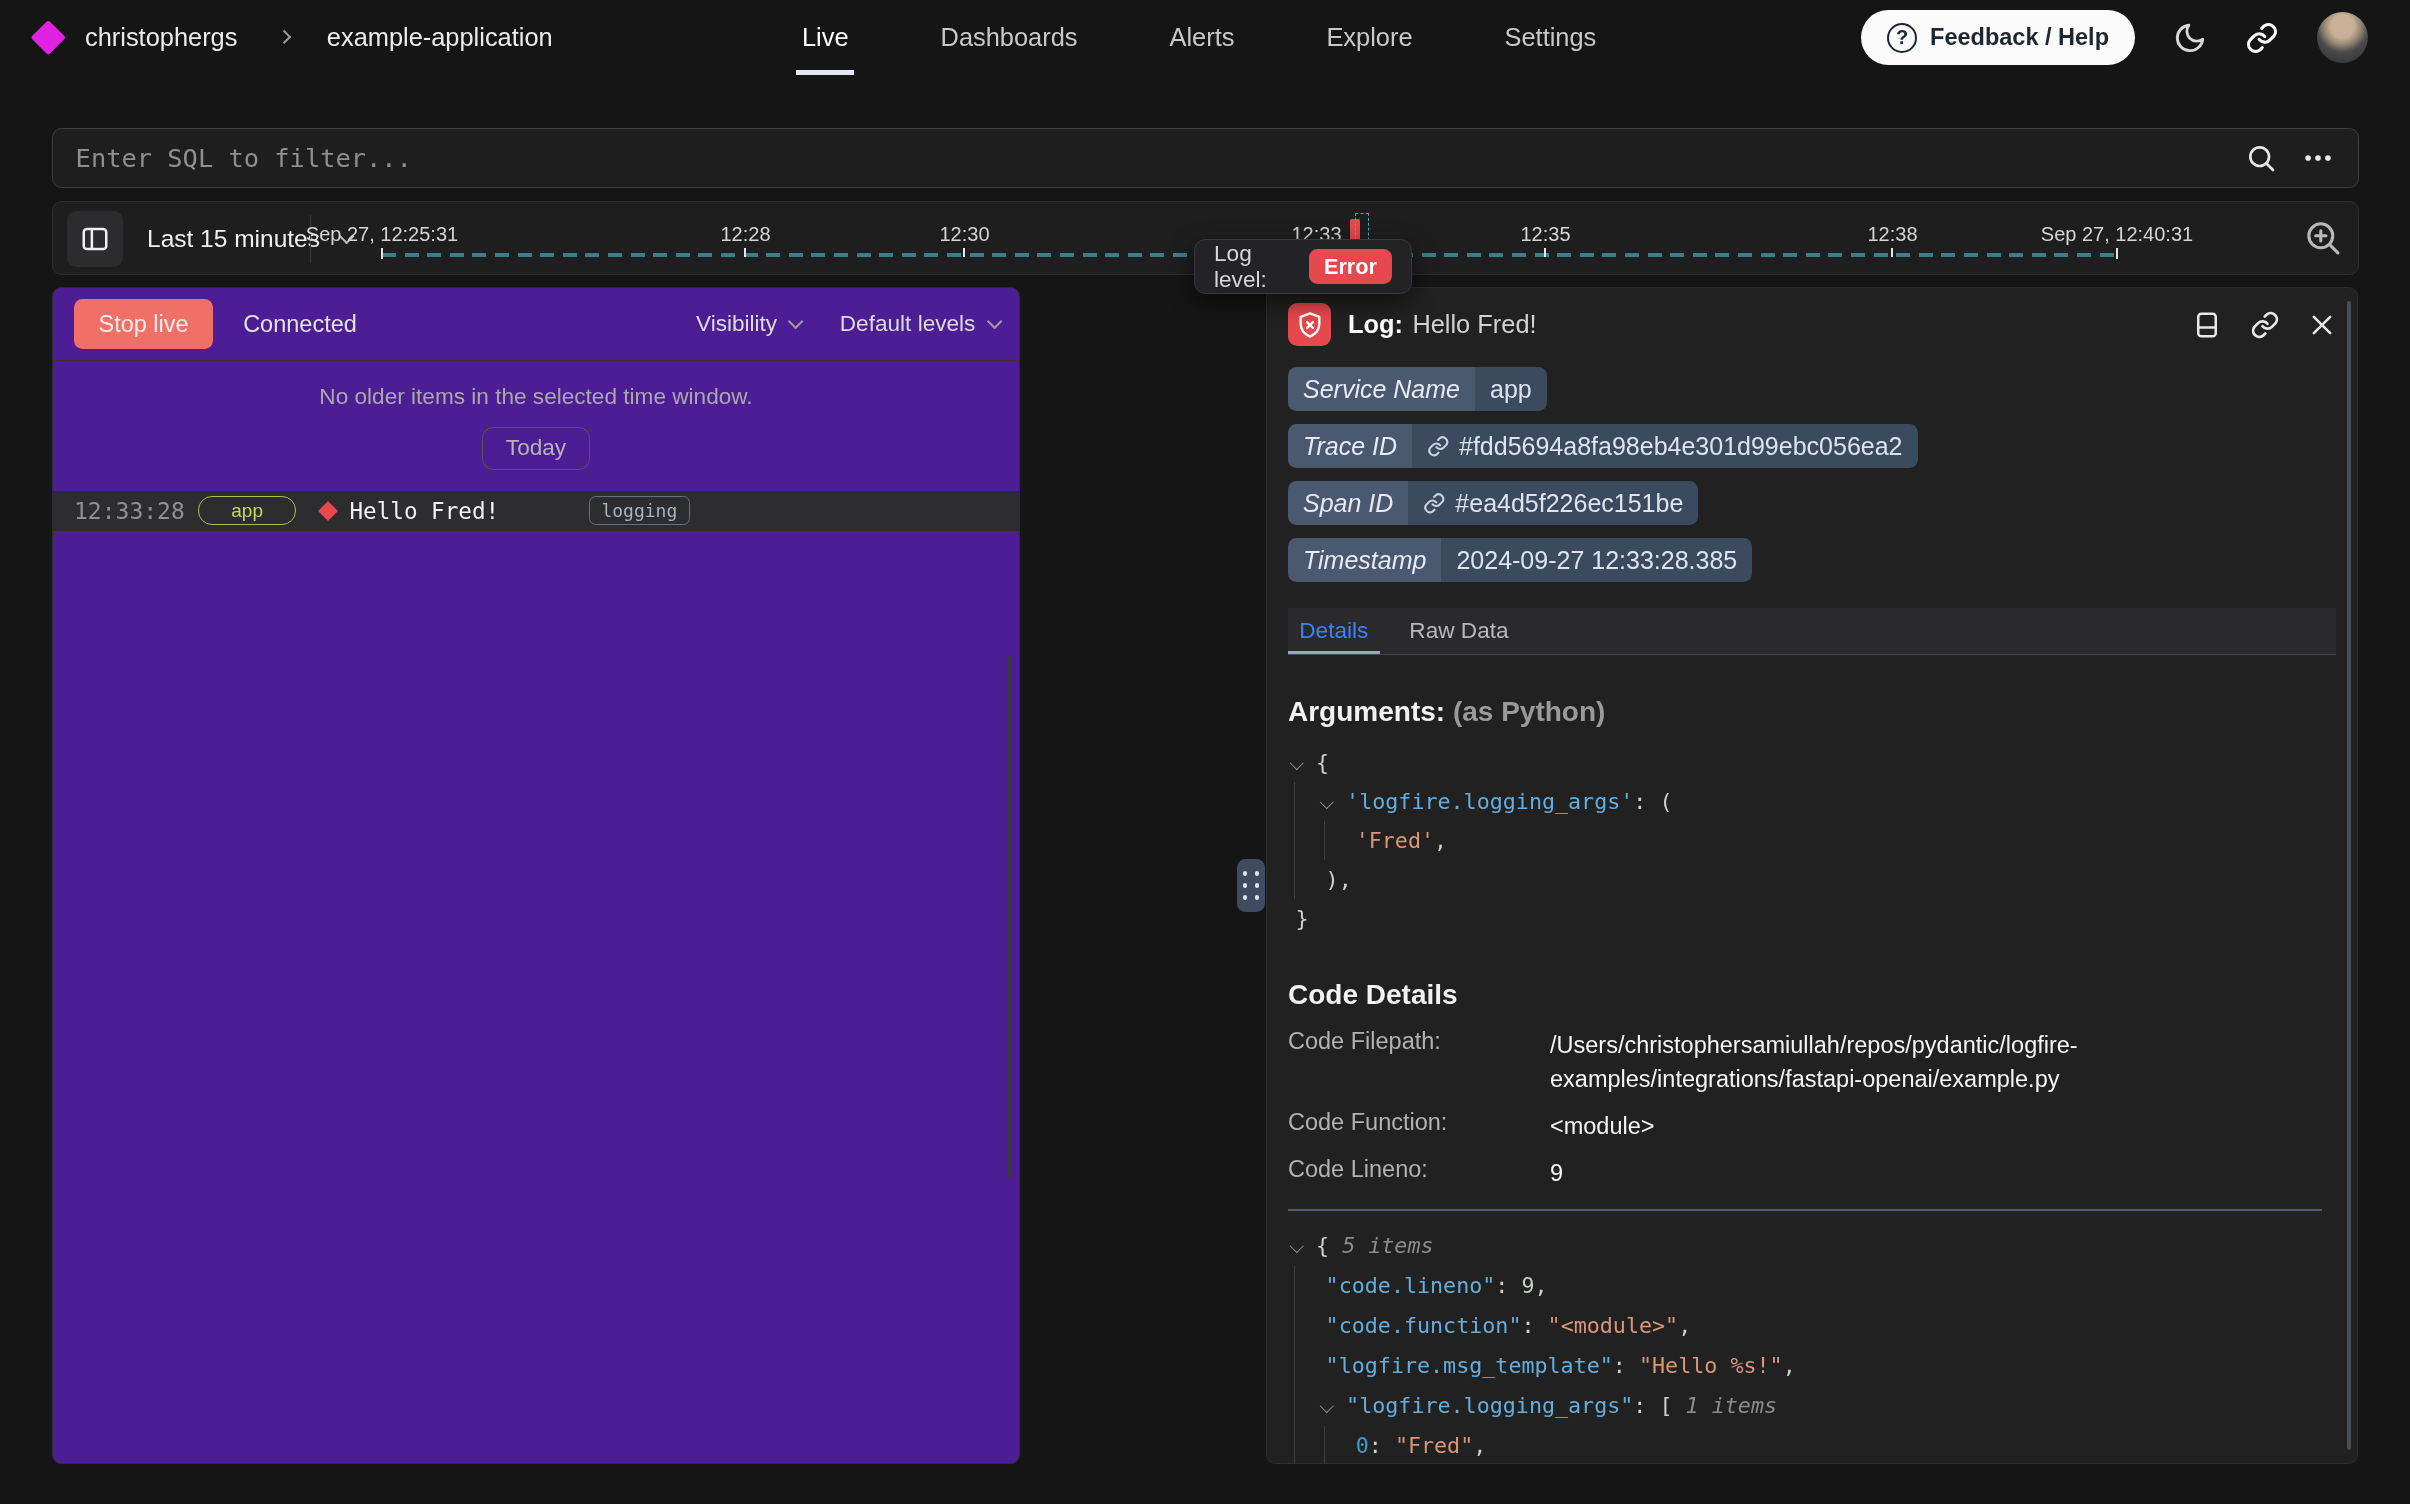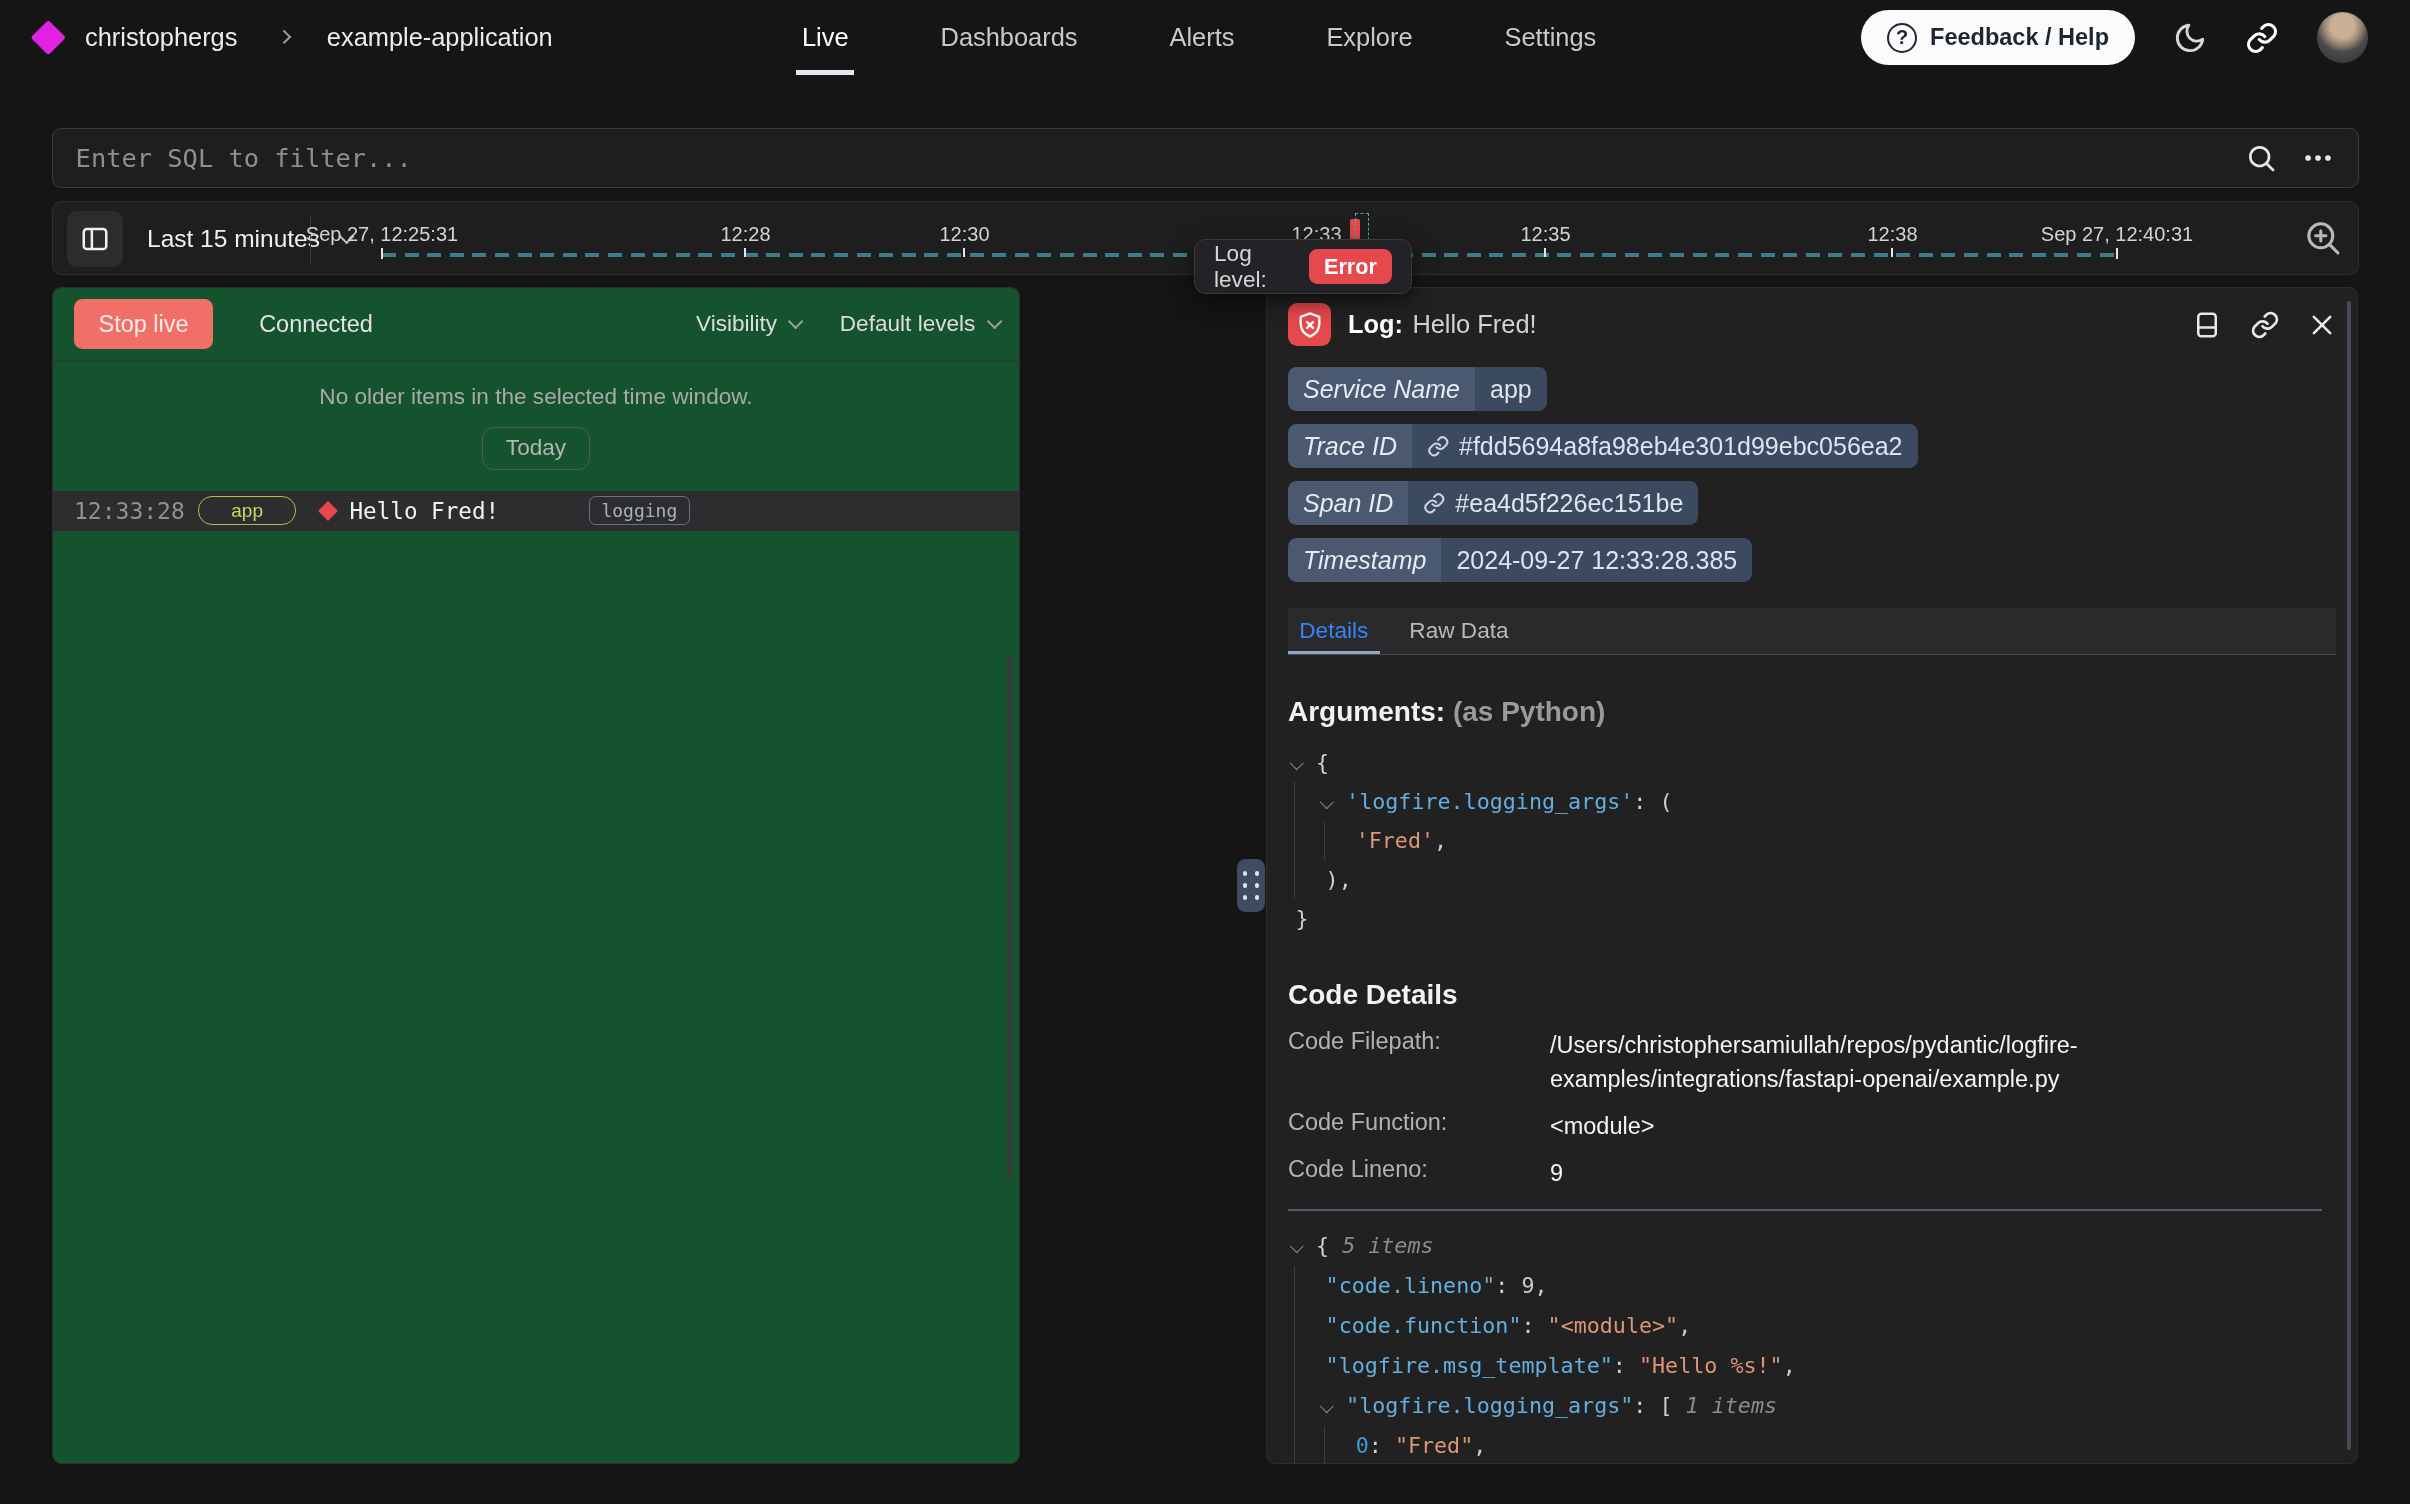--- a/index.html
+++ b/index.html
@@ -59,34 +59,34 @@
   .zoom-btn { position:absolute; right:15px; top:15px; cursor:pointer; }
 
   
   .loglevel-tooltip { position:absolute; left:1194px; top:239px; width:218px; height:55px; background:#232327;
                       border:0.9px solid #39393d; border-radius:11.3px; box-shadow:0 7.5px 22.6px rgba(0,0,0,.55);
                       display:flex; align-items:center; gap:13px; padding:0 19px; z-index:60; }
   .loglevel-tooltip .lbl { color:#d6d6d6; font-size:22.6px; }
   .err-pill { background:#e5484d; color:#ffffff; font-size:21.7px; font-weight:bold; border-radius:8.5px; padding:4.7px 15px;text-align:right; }
 
   
-  .live-panel { position:absolute; left:52px; top:287px; width:968px; height:1177px; background:#14532d;
+  .live-panel { position:absolute; left:52px; top:287px; width:968px; height:1177px; background:#4c1d95;
                 border:0.9px solid #2e2e2e; border-radius:9.4px; overflow:hidden; }
   .detail-panel { position:absolute; left:1266px; top:287px; width:1092px; height:1177px; background:#212121;
                   border:0.9px solid #2e2e2e; border-radius:9.4px; overflow:hidden; }
   .drag-handle { position:absolute; left:1237px; top:859px; width:28px; height:53px; background:#3e4b61;
                  border-radius:8.5px; display:grid; grid-template-columns:repeat(2,7.5px); grid-auto-rows:7.5px;
                  gap:4.7px; align-content:center; justify-content:center; cursor:col-resize; z-index:5; }
   .drag-handle i { width:4.7px; height:4.7px; border-radius:50%; background:#dfe5ee; justify-self:center; align-self:center; }
 
   
   .lp-header { height:73px; display:flex; align-items:center; padding:0 21px; border-bottom:0.9px solid #353535; }
   .stop-live { background:#f07067; color:#ffeceb; border:none; border-radius:8.5px; padding:11.3px 24.5px;
                font-size:23.5px; cursor:pointer; }
-  .connected { color:#e3e3e3; font-size:23.5px; margin-left:46px; }
+  .connected { color:#e3e3e3; font-size:23.5px; margin-left:30px; }
   .lp-spacer { flex:1; }
   .dropdown { display:flex; align-items:center; gap:11.3px; color:#dcdcdc; font-size:22.6px; cursor:pointer; margin-left:40px; }
   .dropdown .chev-down { border-color:#9d9d9d; }
   .empty-msg { margin-top:22.6px; text-align:center; color:#a9a9a9; font-size:22.6px; }
   .today-btn { display:block; margin:17px auto 0; background:transparent; border:1.4px solid #565656; color:#b5b5b5;
                font-size:22.6px; border-radius:11.3px; padding:7.5px 22.6px; cursor:pointer; }
   .log-row { position:relative; margin-top:21px; height:40px; background:#2d2d2f; display:flex; align-items:center;
              padding-left:21px; cursor:pointer; }
   .log-time { font-family:"DejaVu Sans Mono", monospace; color:#909090; font-size:23px; width:113px; }
   .svc-tag { border:1.9px solid #a9bf4f; color:#c3d95f; font-size:19px; border-radius:14px; padding:2.8px 32px;

